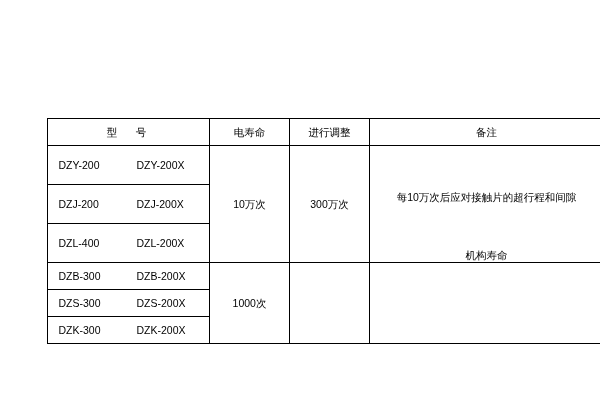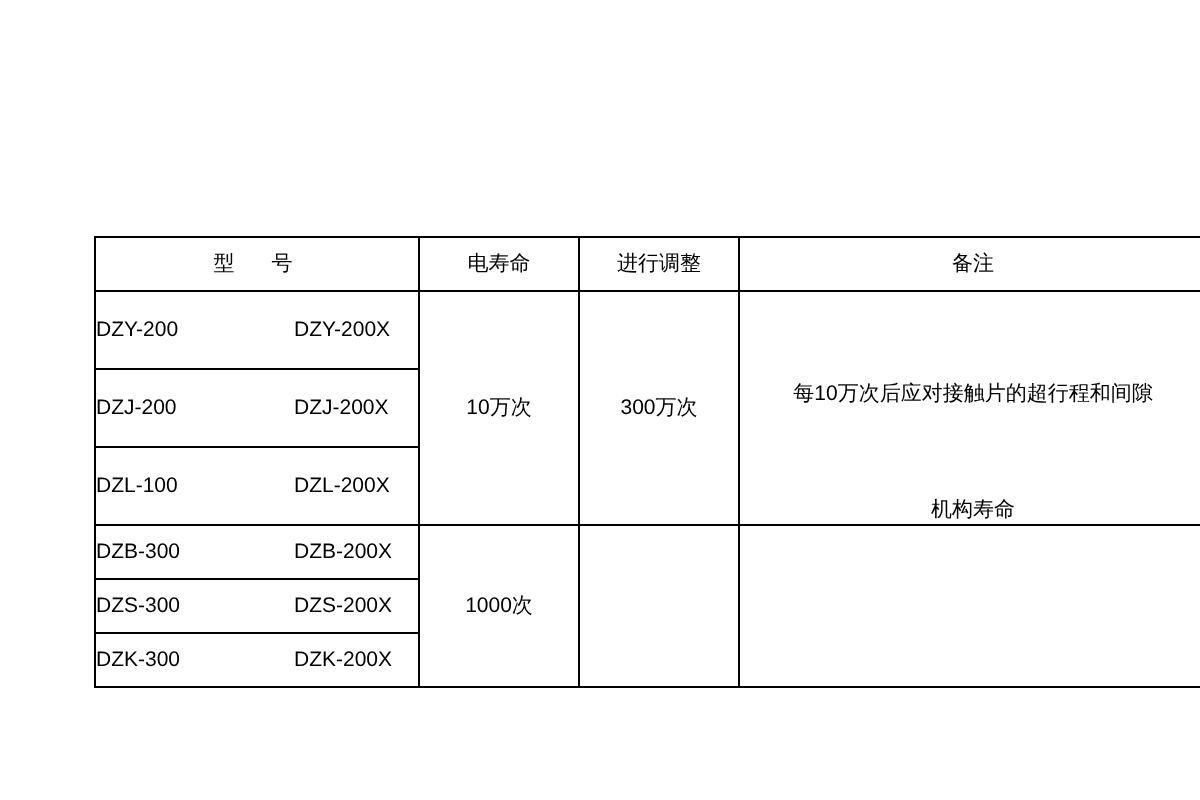--- a/index.html
+++ b/index.html
@@ -51,21 +51,21 @@
   }
   .hdr-model {
     letter-spacing: 4px;
     padding-left: 4px;
   }
   .model-cell {
     text-align: center;
   }
   .model-inner {
     display: flex;
-    justify-content: space-between;
+    justify-content: center;
     gap: 16px;
   }
   .model-inner span {
     display: inline-block;
     min-width: 62px;
     text-align: left;
   }
   .note-cell {
     text-align: left;
     padding: 4px 10px 4px 12px;
@@ -115,21 +115,21 @@
             <div class="model-inner">
               <span>DZJ-200</span>
               <span>DZJ-200X</span>
             </div>
           </td>
         </tr>
 
         <tr>
           <td class="model-cell">
             <div class="model-inner">
-              <span>DZL-100</span>
+              <span>DZL-400</span>
               <span>DZL-200X</span>
             </div>
           </td>
         </tr>
 
         <tr>
           <td class="model-cell">
             <div class="model-inner">
               <span>DZB-300</span>
               <span>DZB-200X</span>

